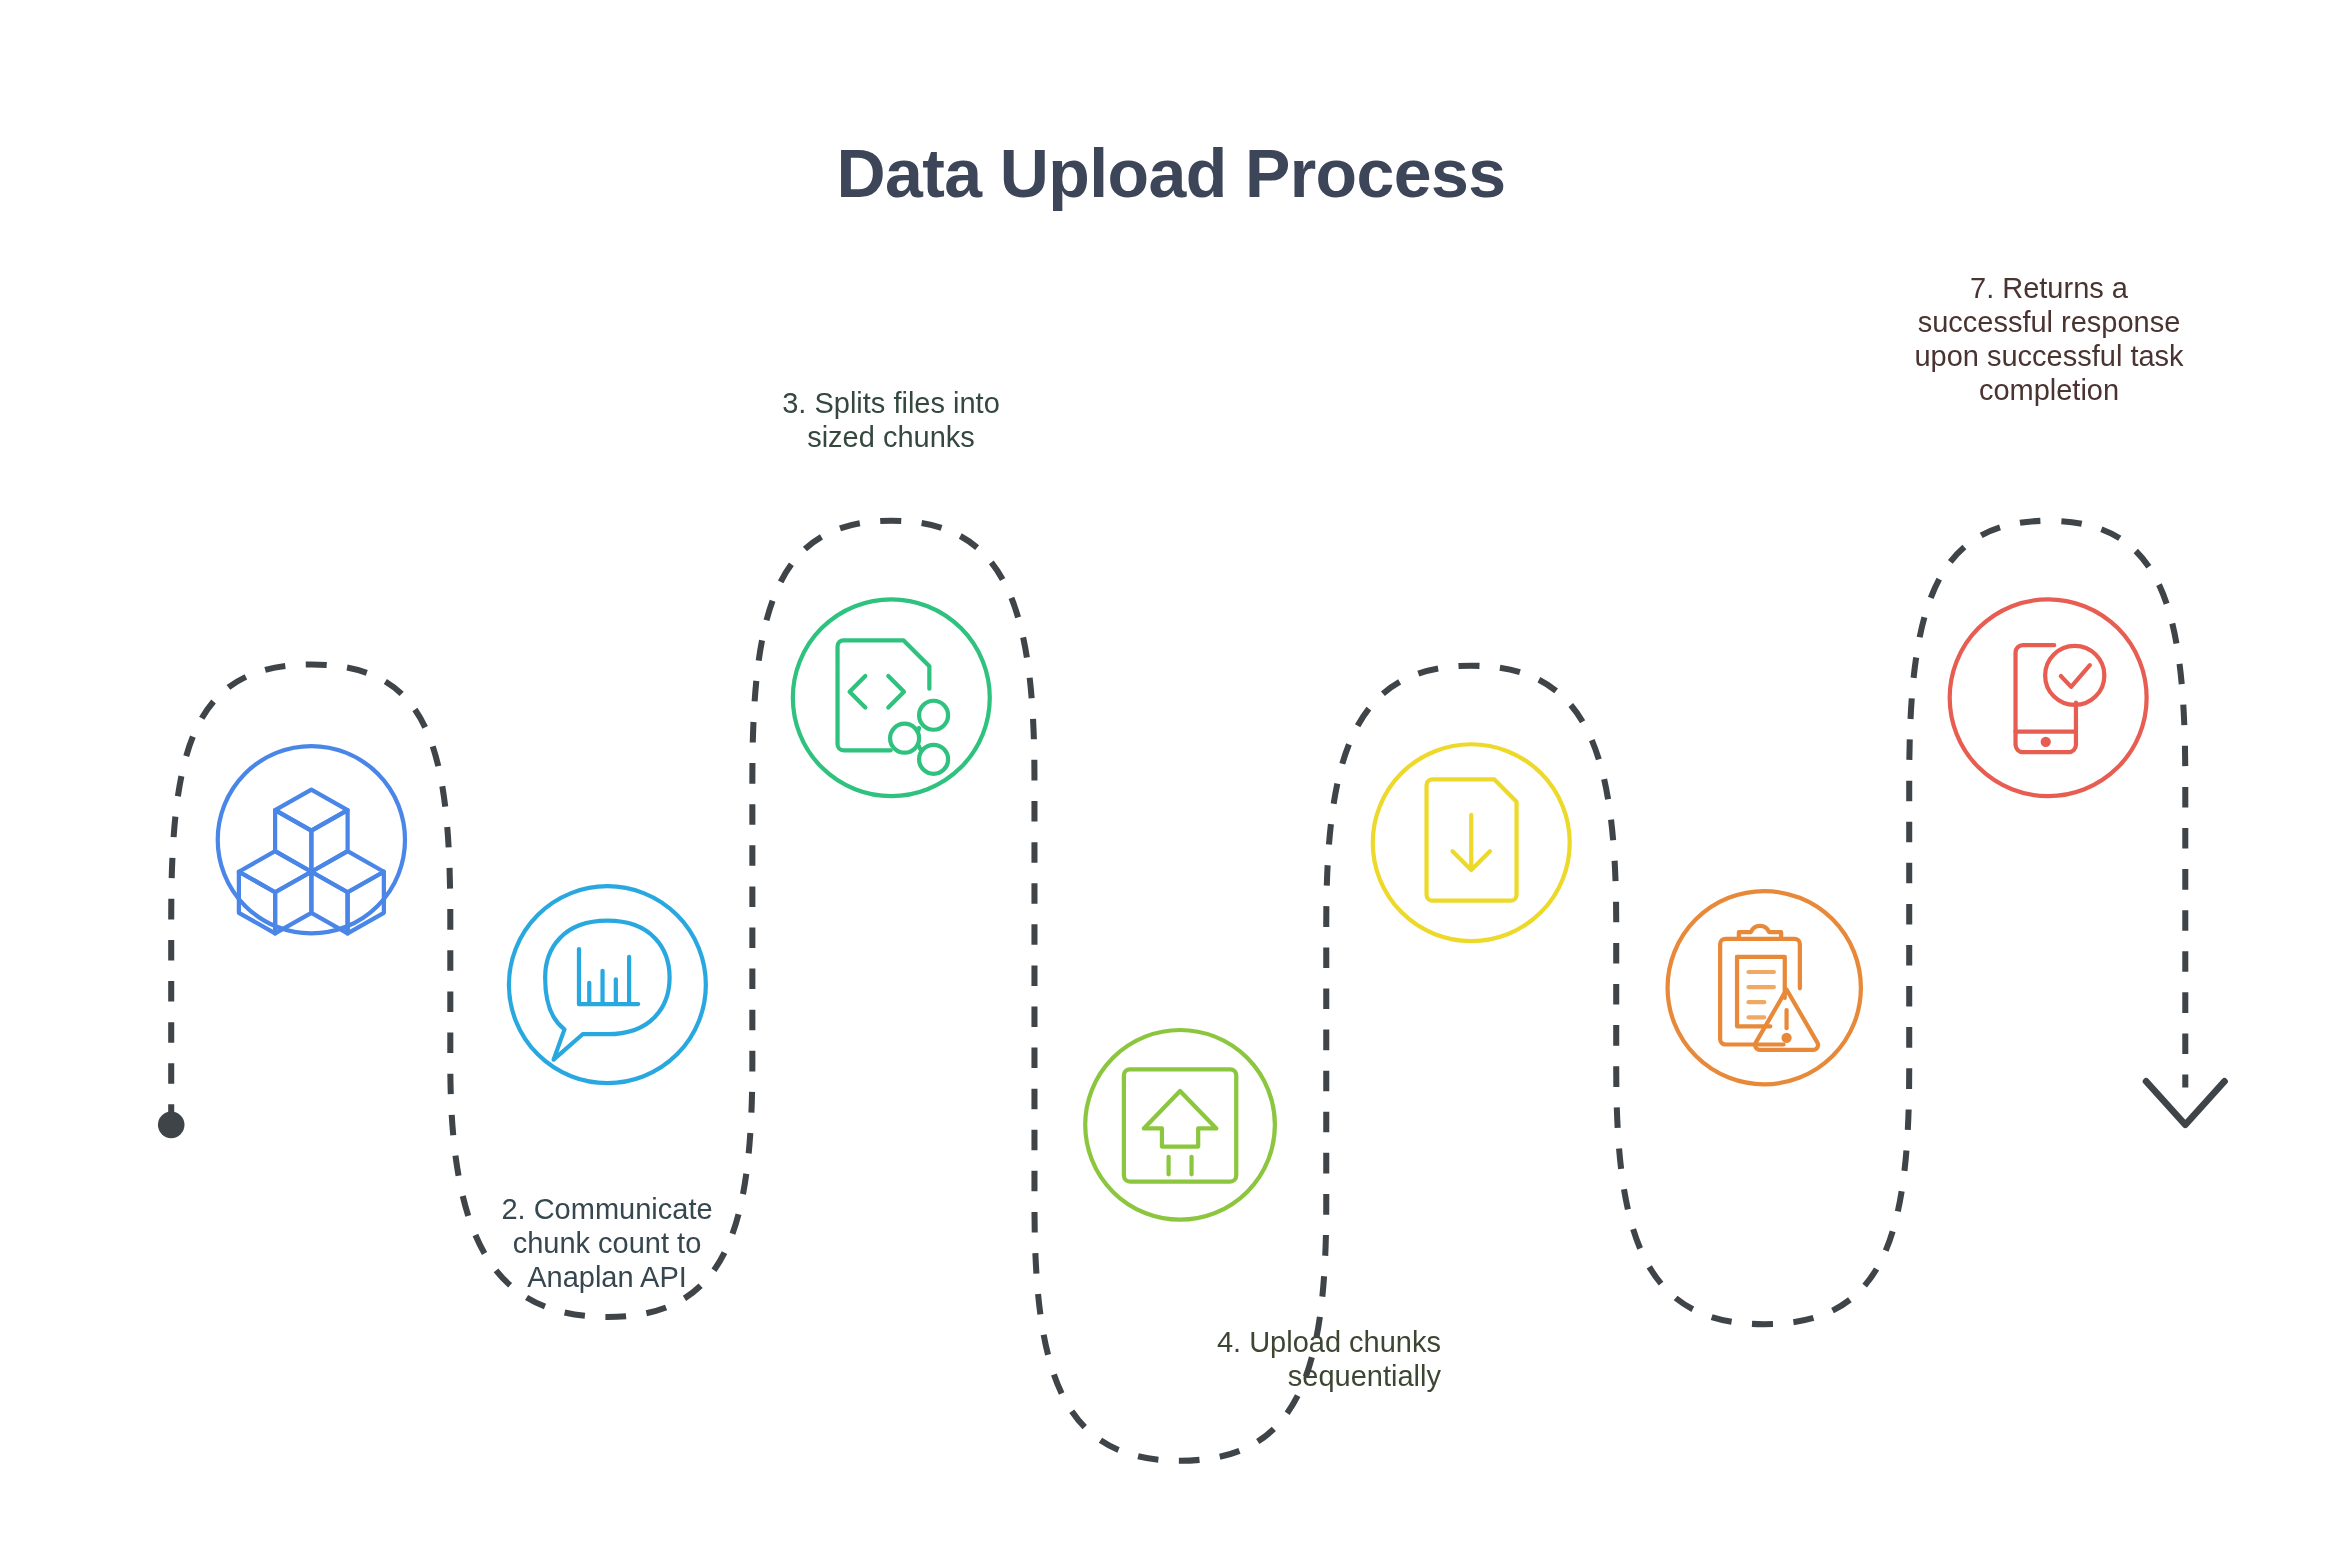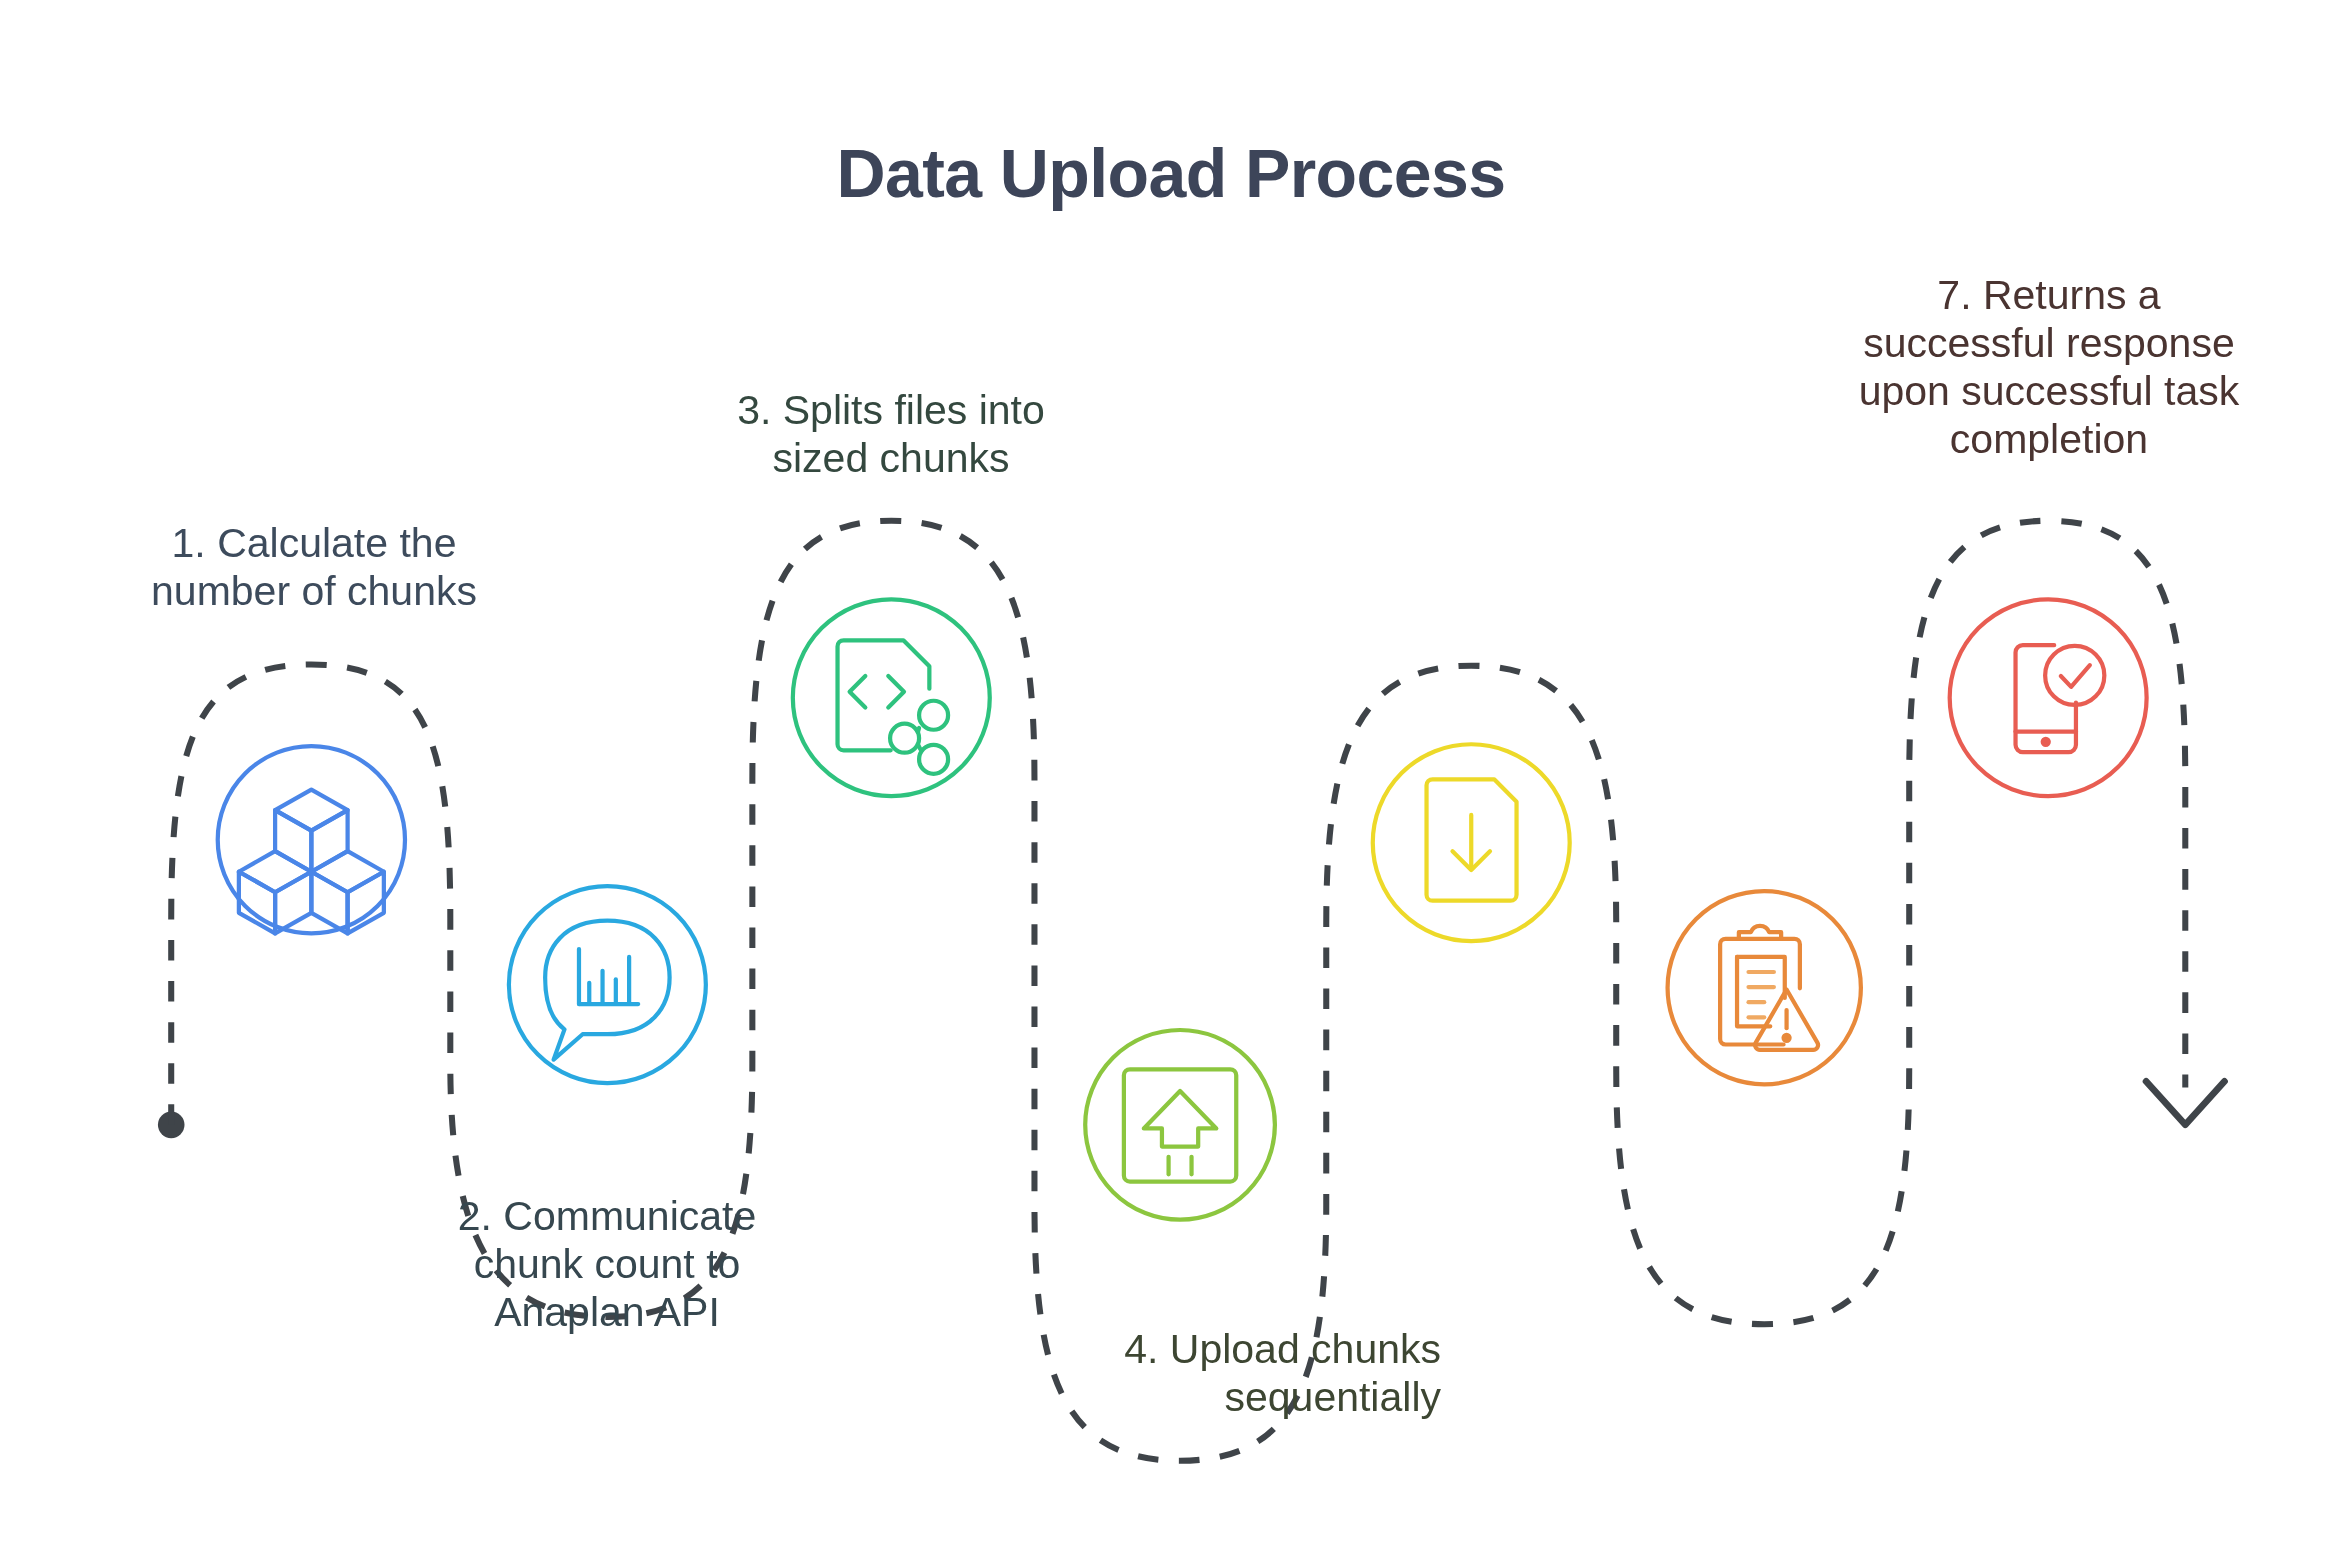--- a/index.html
+++ b/index.html
@@ -42,21 +42,21 @@
     width: 2342px;
     height: 1561px;
     overflow: visible;
   }
   #nodes-layer { pointer-events: none; }
 
   
   .step-label {
     position: absolute;
     text-align: center;
-    font-size: 41px;
+    font-size: 29px;
     line-height: 1.17;
     font-weight: 400;
     font-family: "Liberation Sans", sans-serif;
     white-space: pre-line;
   }
   .step-label.l1 { left: 54px;   top: 520px;  width: 520px; color: #3d4b5c; }
   .step-label.l2 { left: 347px;  top: 1193px; width: 520px; color: #36474f; }
   .step-label.l3 { left: 631px; top: 387px;  width: 520px; color: #34483f; }
   .step-label.l4 { left: 921px; top: 1326px; width: 520px; color: #3d4632; text-align: right; }
   .step-label.l5 { left: 1211px; top: 520px;  width: 520px; color: #42422e; }
@@ -238,22 +238,20 @@
 
         <path d="M 3336 1211 L 3436 1211"></path>
         <circle cx="3386" cy="1228" r="5" fill="#e85d52"></circle>
 
         <circle cx="3434" cy="1118" r="49"></circle>
         <path d="M 3411 1119 L 3428 1137 L 3459 1101"></path>
       </g>
     </g>
   </svg>
 
-  <div class="step-label l1">1. Calculate the
-number of chunks</div>
   <div class="step-label l2">2. Communicate
 chunk count to
 Anaplan API</div>
   <div class="step-label l3">3. Splits files into
 sized chunks</div>
   <div class="step-label l4">4. Upload chunks
 sequentially</div>
   <div class="step-label l7">7. Returns a
 successful response
 upon successful task

